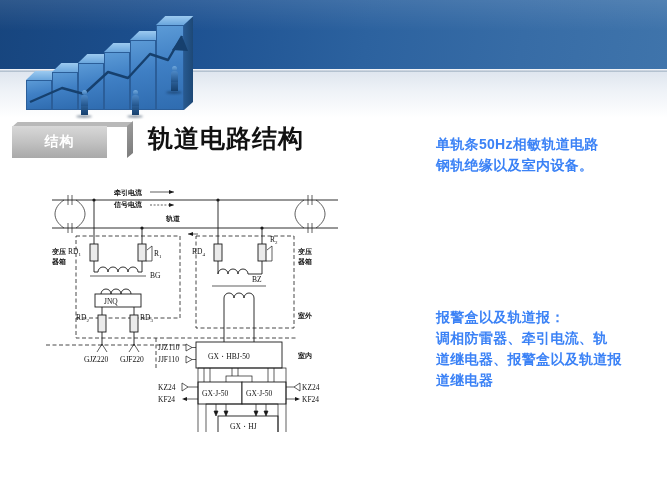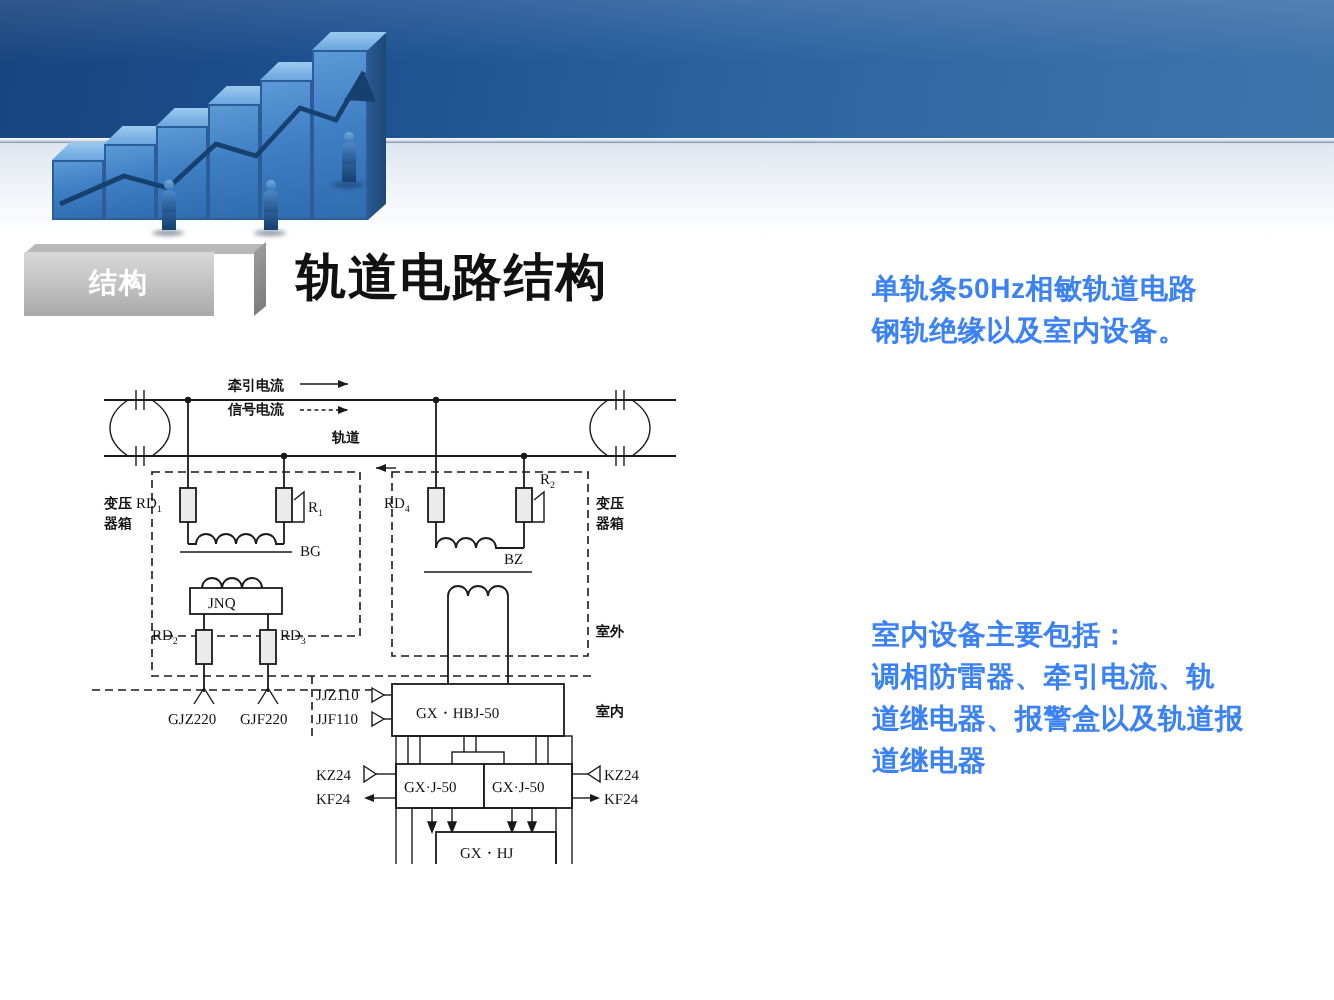--- a/index.html
+++ b/index.html
@@ -160,21 +160,21 @@
   </div>
   <div id="page-title">轨道电路结构</div>
 </div>
 
 <div id="text-block-1" class="rtext">
   <div>单轨条50Hz相敏轨道电路</div>
   <div>钢轨绝缘以及室内设备。</div>
 </div>
 
 <div id="text-block-2" class="rtext">
-  <div>室内设备主要包括：</div>
+  <div>报警盒以及轨道报：</div>
   <div>调相防雷器、牵引电流、轨</div>
   <div>道继电器、报警盒以及轨道报</div>
   <div>道继电器</div>
 </div>
 
 <div id="diagram">
 <svg viewBox="0 0 300 250" width="300" height="250" xmlns="http://www.w3.org/2000/svg">
 
   <line class="wire" x1="6" y1="18" x2="292" y2="18"></line>
   <line class="wire" x1="6" y1="46" x2="292" y2="46"></line>

